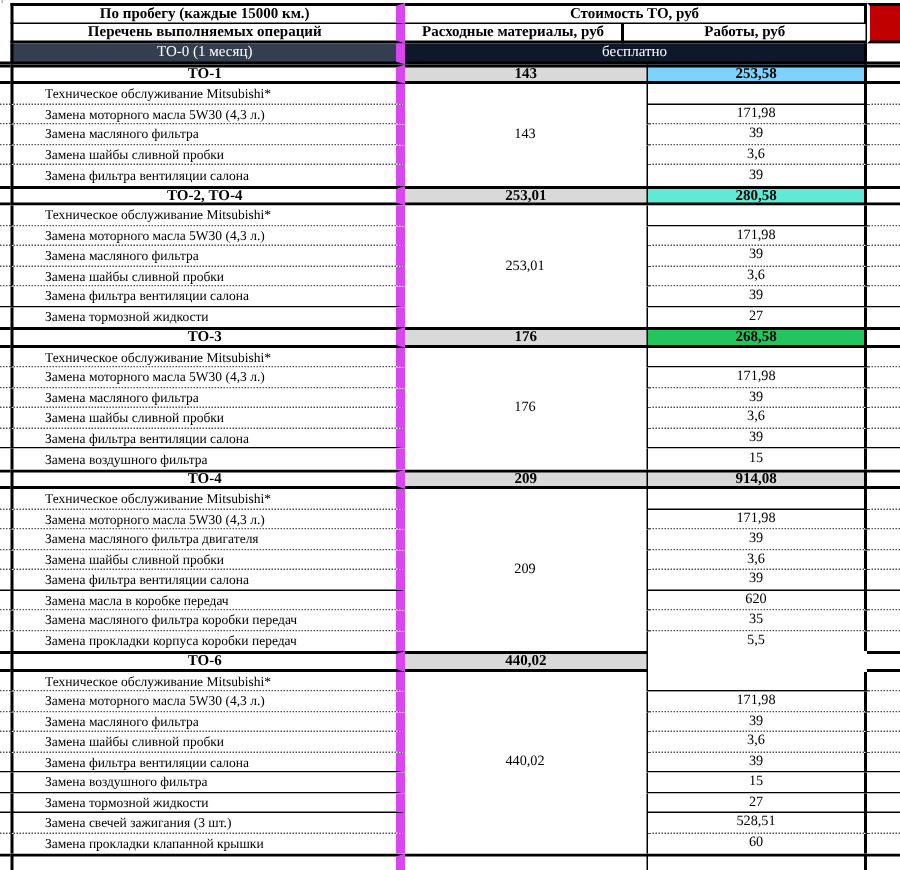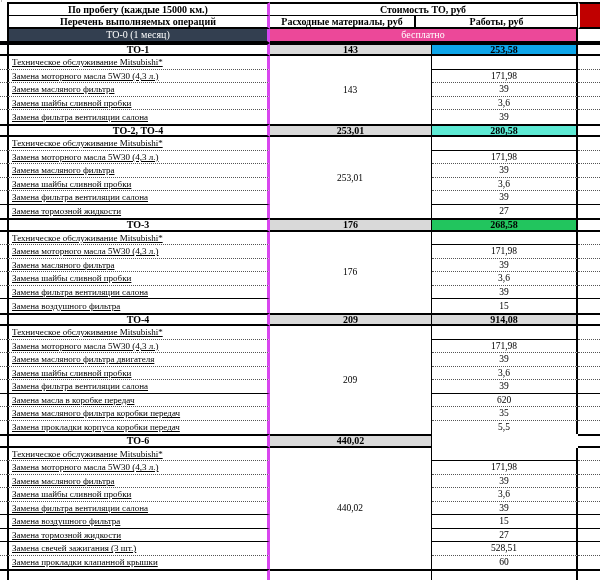--- a/index.html
+++ b/index.html
@@ -4,39 +4,39 @@
 <style>
   html,body{margin:0;padding:0;background:#fff;}
   .sheet{position:relative;width:600px;height:580px;background:#fff;overflow:hidden;
          font-family:"Liberation Serif",serif;color:#000;}
   .leftline{position:absolute;left:1px;top:0;width:1px;height:580px;background:#b9b9b9;}
   .tbl{position:absolute;left:0;top:2px;width:600px;}
   .row{display:flex;height:13.5px;box-sizing:border-box;}
   .c{box-sizing:border-box;display:flex;align-items:center;justify-content:center;
      overflow:hidden;white-space:nowrap;background:#fff;}
   .gl{width:7px;}
-  .c1{width:263px;border-left:2px solid #000;border-right:3px solid #d946ef;}
+  .c1{width:263px;border-left:2px solid #000;border-right:6px solid #d946ef;}
   .c2{width:162px;border-right:1px solid #000;}
   .c3{width:146px;border-right:2px solid #000;}
   .c23{width:308px;border-right:2px solid #000;}
   .gr{width:22px;}
   .hd{font-size:10px;font-weight:bold;}
   .r-h1 .c1,.r-h1 .c23{border-top:2px solid #000;border-bottom:1px solid #000;}
   .r-h2 .c1,.r-h2 .c2,.r-h2 .c3{border-bottom:2px solid #000;}
   .red{border-left:2px solid #fff;}
   .r-h1 .red{border-top:2px solid #000;}
   .r-h2 .red{border-bottom:2px solid #000;}
   .r-free .c1,.r-free .c23{color:#fff;font-weight:normal;font-size:10px;}
   .r-free .c1,.r-free .c23,.r-free .gl,.r-free .gr{border-bottom:2px solid #000;}
   .r-shead .gl,.r-shead .c1,.r-shead .c2,.r-shead .c3,.r-shead .gr{
       border-top:2px solid #000;border-bottom:2px solid #000;}
   .r-shead .c1{font-weight:bold;font-size:10px;}
   .r-shead .c2,.r-shead .c3{font-weight:bold;font-size:10px;}
   .body{position:relative;}
-  .lbl{justify-content:flex-start;padding-left:3px;font-size:9px;text-decoration:underline;}
+  .lbl{justify-content:flex-start;padding-left:21px;font-size:9px;}
   .val{font-size:9.5px;}
   .dot{border-bottom:1px dotted #555;}
   .sol{border-bottom:1px solid #000;}
   .works-overlay{position:absolute;left:270px;width:160px;top:0;bottom:0;
       display:flex;align-items:center;justify-content:center;font-size:9.5px;}
   .r-part .gl,.r-part .c1,.r-part .c2,.r-part .c3,.r-part .gr{border-top:2px solid #000;}
   .r-part{height:11px;}
   .r-part .c1,.r-part .c2,.r-part .c3{border-bottom:none;}
 </style>
 </head>
@@ -57,31 +57,31 @@
       <div class="c gl"></div>
       <div class="c c1 hd">Перечень выполняемых операций</div>
       <div class="c c3 hd">Расходные материалы, руб</div>
       <div class="c c2 hd">Работы, руб</div>
       <div class="c gr red" style="background:#C00000;"></div>
     </div>
 
     <div class="row r-free">
       <div class="c gl"></div>
       <div class="c c1" style="background:#333F50;">ТО-0 (1 месяц)</div>
-      <div class="c c23" style="background:#ec4899;text-align:right;">бесплатно</div>
+      <div class="c c23" style="background:#0f172a;text-align:right;">бесплатно</div>
       <div class="c gr"></div>
     </div>
 
     <div id="sections">
         <div class="section">
           <div class="row r-shead">
             <div class="c gl"></div>
             <div class="c c1">ТО-1</div>
             <div class="c c2" style="background: rgb(217, 217, 217);">143</div>
-            <div class="c c3" style="background: #0ea5e9;">253,58</div>
+            <div class="c c3" style="background: #7dd3fc;">253,58</div>
             <div class="c gr"></div>
           </div>
           <div class="body">
             <div class="row">
               <div class="c gl dot"></div>
               <div class="c c1 lbl dot">Техническое обслуживание Mitsubishi*</div>
               <div class="c c2"></div>
               <div class="c c3 val sol"></div>
               <div class="c gr dot"></div>
             </div>

